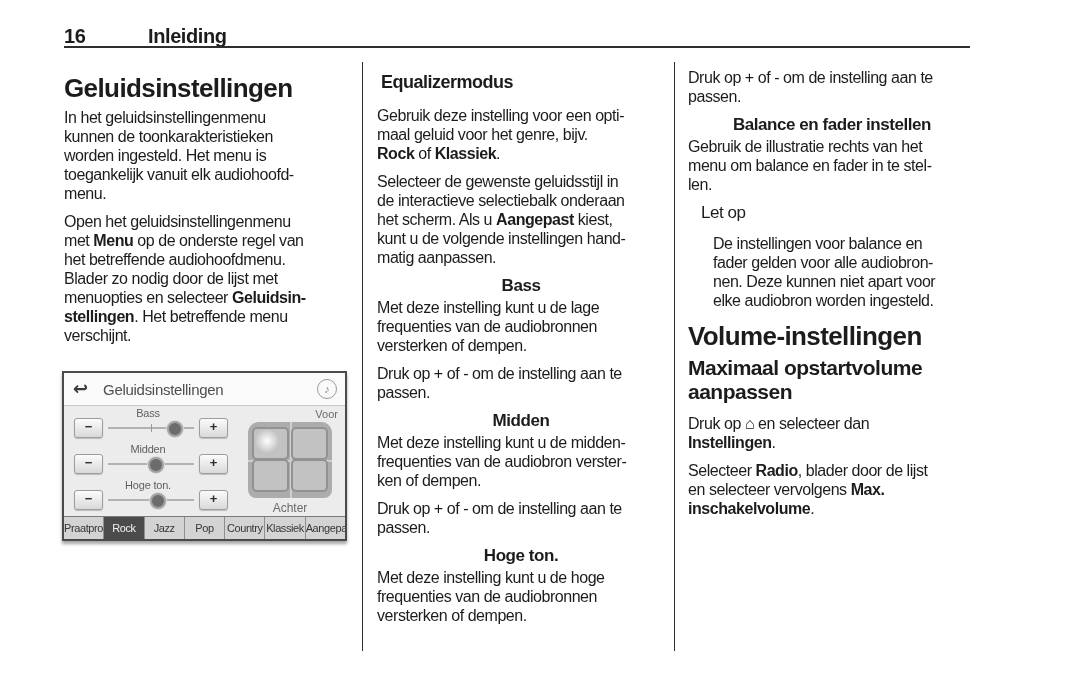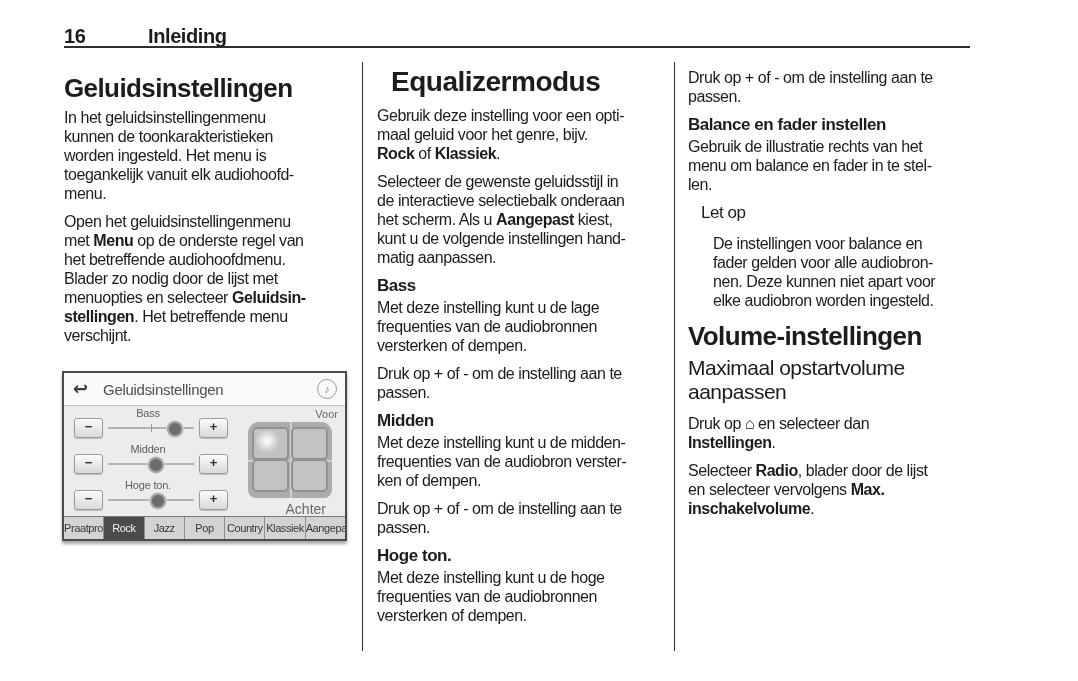--- a/index.html
+++ b/index.html
@@ -12,23 +12,23 @@
   .pg-num{position:absolute;left:64px;top:25px;font-size:20px;font-weight:bold;letter-spacing:-0.4px;}
   .pg-chapter{position:absolute;left:148px;top:25px;font-size:20px;font-weight:bold;letter-spacing:-0.4px;}
   .pg-rule{position:absolute;left:64px;top:46px;width:906px;height:2px;background:#2e2e2e;}
   .vdiv{position:absolute;top:62px;width:1px;height:589px;background:#2e2e2e;}
   .vdiv1{left:362px}.vdiv2{left:674px}
   
   .col{position:absolute;top:62px;width:288px;padding-top:6px;}
   .col1{left:64px}.col2{left:377px}.col3{left:688px}
   p.t{margin:0 0 9px;font-size:16px;line-height:19px;letter-spacing:-0.45px;white-space:pre;}
   h1.doc{font-size:26px;line-height:28px;margin:6px 0 6px;font-weight:bold;letter-spacing:-0.6px;}
-  h2.doc{font-size:28px;line-height:24px;margin:2px 14px 12px;font-weight:bold;letter-spacing:-0.5px;}
-  h2.doc2{font-size:21px;line-height:24px;margin:6px 0 10px;font-weight:normal;letter-spacing:-0.5px;white-space:pre;}
-  h3.doc{font-size:17px;line-height:20px;margin:5px 0 2px;font-weight:bold;letter-spacing:-0.45px;}
+  h2.doc{font-size:18px;line-height:24px;margin:2px 4px 12px;font-weight:bold;letter-spacing:-0.5px;}
+  h2.doc2{font-size:21px;line-height:24px;margin:6px 0 10px;font-weight:bold;letter-spacing:-0.5px;white-space:pre;}
+  h3.doc{font-size:17px;line-height:20px;margin:5px 0 2px;font-weight:bold;letter-spacing:-0.45px;text-align:center;}
   .note{padding-left:13px;margin:4px 0 6px;}
   .note h4{font-size:17px;line-height:19px;margin:0;font-weight:normal;letter-spacing:-0.45px;}
   .note p{margin:12px;}
   
   .shot{position:relative;width:281px;height:166px;margin:26px 0 0 -2px;
         border:2px solid #4a4a4a;background:#ececec;box-shadow:0 3px 3px rgba(0,0,0,.35);}
   .shot-header{position:relative;height:32px;background:#fafafa;border-bottom:1px solid #c6c6c6;
         display:flex;align-items:center;}
   .back-btn{margin-left:9px;font-size:18px;font-weight:bold;color:#3a3a3a;line-height:1;cursor:default;}
   .shot-title{margin-left:15px;font-size:15px;color:#4f4f4f;letter-spacing:-0.3px;}
@@ -39,21 +39,21 @@
   .sctl{position:absolute;left:10px;display:flex;align-items:center;}
   .sbtn{width:27px;height:18px;border:1px solid #9c9c9c;border-radius:3px;
         background:linear-gradient(#fbfbfb,#d9d9d9);font-weight:bold;font-size:13px;line-height:16px;
         text-align:center;color:#2d2d2d;box-shadow:0 1px 1px rgba(0,0,0,.2);}
   .track{position:relative;width:86px;height:18px;margin:0 5px;}
   .track-line{position:absolute;top:8px;left:0;right:0;height:2px;background:#b2b2b2;}
   .track-tick{position:absolute;top:5px;left:50%;width:1px;height:8px;background:#9a9a9a;}
   .knob{position:absolute;top:2px;width:12px;height:12px;border-radius:50%;background:#6c6c6c;
         border:2px solid #a2a2a2;box-shadow:0 0 0 1px #d9d9d9;transform:translateX(-50%);}
   .voor{position:absolute;left:178px;top:2px;width:96px;text-align:right;font-size:11px;color:#6a6a6a;}
-  .achter{position:absolute;left:166px;top:95px;width:96px;text-align:right;font-size:14px;color:#6a6a6a;}
+  .achter{position:absolute;left:178px;top:95px;width:96px;text-align:center;font-size:12px;color:#6a6a6a;}
   .car{position:absolute;left:184px;top:16px;width:84px;height:76px;background:#acacac;border-radius:11px 11px 8px 8px;}
   .car .vline{position:absolute;left:50%;top:0;bottom:0;width:2px;background:#cfcfcf;}
   .car .hline{position:absolute;top:50%;left:0;right:0;height:2px;background:#cfcfcf;}
   .seat{position:absolute;width:33px;height:29px;background:#c2c2c2;border:2px solid #929292;border-radius:5px;}
   .seat.fl{left:4px;top:5px}.seat.fr{right:4px;top:5px}.seat.rl{left:4px;bottom:6px}.seat.rr{right:4px;bottom:6px}
   .spot{position:absolute;left:7px;top:7px;width:24px;height:24px;border-radius:50%;
         background:radial-gradient(circle,#ffffff 0%,rgba(255,255,255,0) 72%);}
   .tabbar{position:absolute;left:0;right:0;bottom:0;height:22px;display:flex;gap:1px;
         background:#8f8f8f;border-top:1px solid #7a7a7a;}
   .tab{flex:1;background:#d3d3d3;color:#373737;font-size:11px;letter-spacing:-0.4px;text-align:center;

